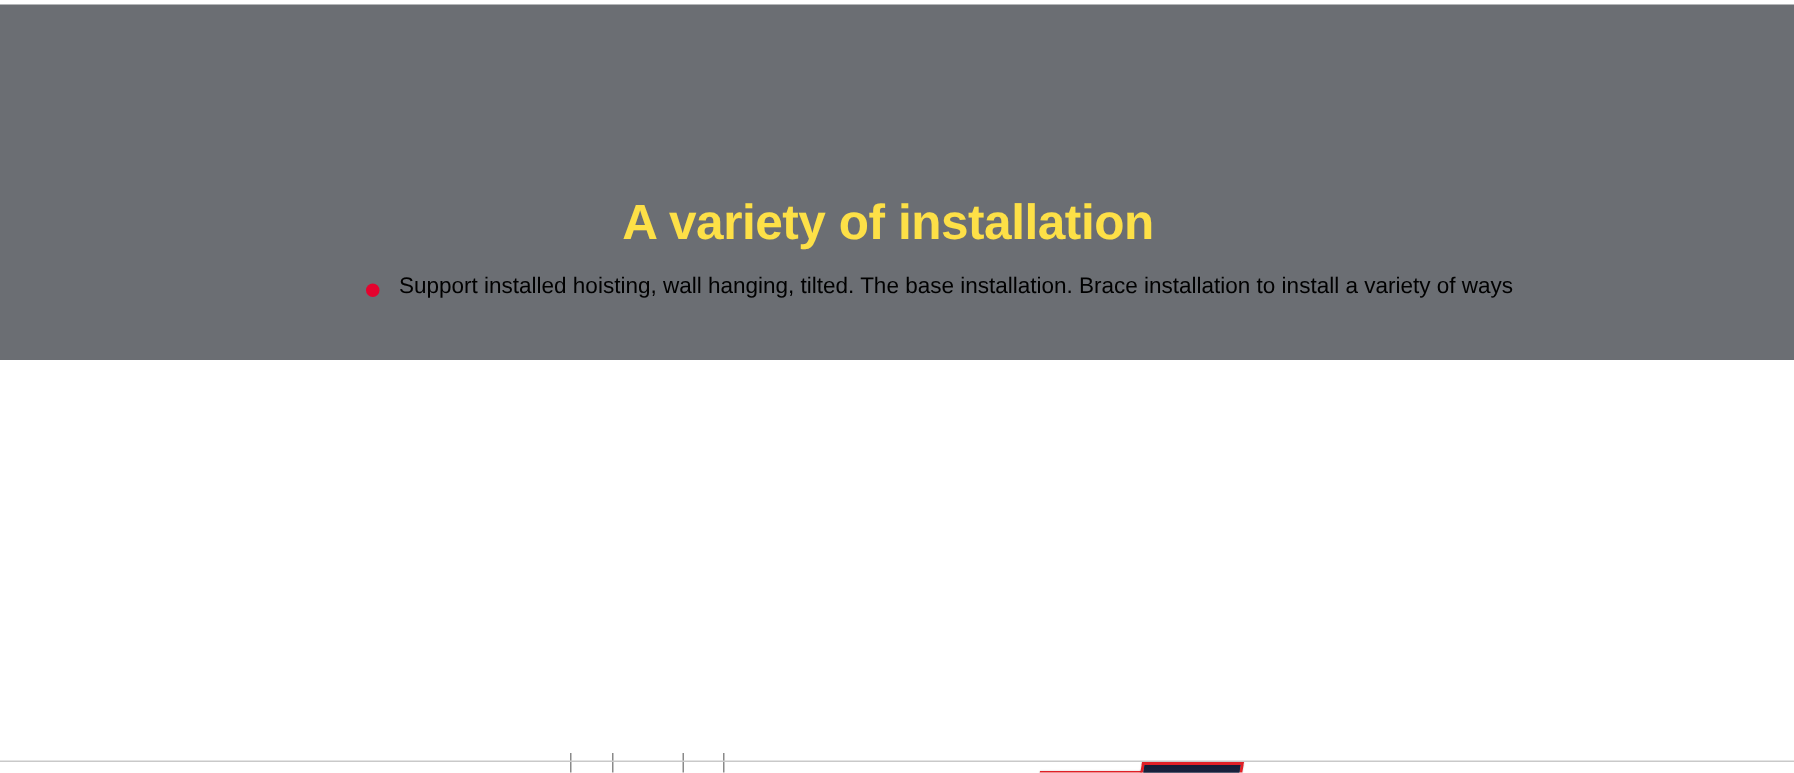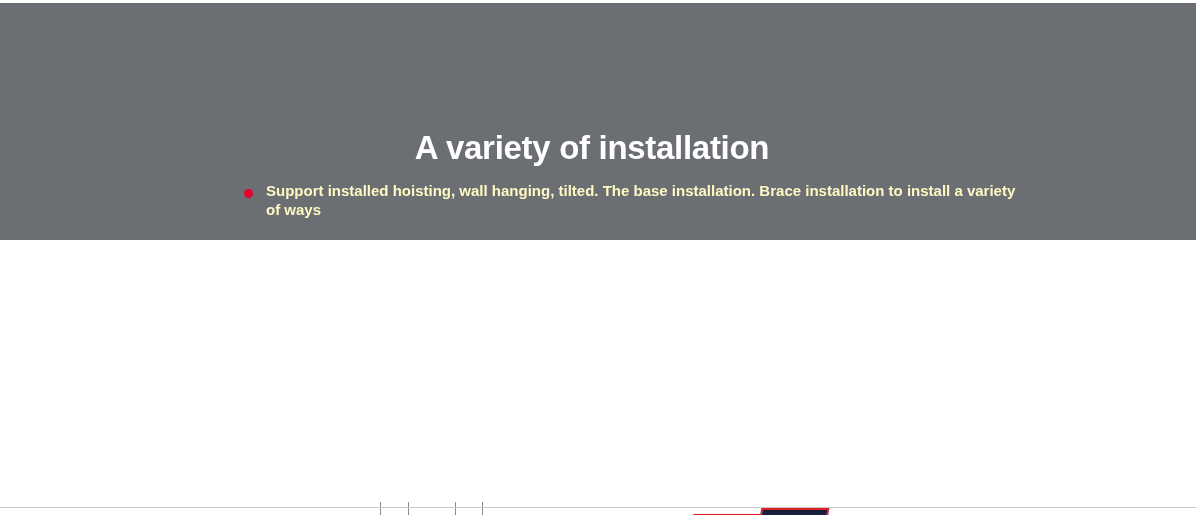--- a/index.html
+++ b/index.html
@@ -16,38 +16,38 @@
   .top-sliver{position:absolute;left:0;top:0;width:1196px;height:3px;background:#ffffff;}
 
   
   .header{
     position:absolute;left:0;top:3px;width:1196px;height:237px;
     background:#6b6e73;
   }
   .header-title{
     position:absolute;left:0;top:126px;width:1184px;
     text-align:center;
-    color:#ffffff;
+    color:#fde047;
     font-size:33px;
     font-weight:bold;
     letter-spacing:-0.3px;
     font-family:"Liberation Sans", sans-serif;
     white-space:nowrap;
   }
   .bullet-row{
     position:absolute;left:244px;top:178px;width:800px;
   }
   .bullet-dot{
     position:absolute;left:0px;top:8px;
     width:9px;height:9px;border-radius:50%;
     background:#e4032e;
   }
   .bullet-text{
     position:absolute;left:22px;top:0px;width:760px;
-    color:#fef9c3;font-size:15px;font-weight:bold;line-height:19px;
+    color:#000000;font-size:15px;font-weight:normal;line-height:19px;
     font-family:"Liberation Sans", sans-serif;
   }
 
   
   .body-area{position:absolute;left:0;top:240px;width:1196px;height:275px;background:#ffffff;}
 
   
   .g1{position:absolute;left:150px;top:240px;width:200px;height:275px;}
 
   

